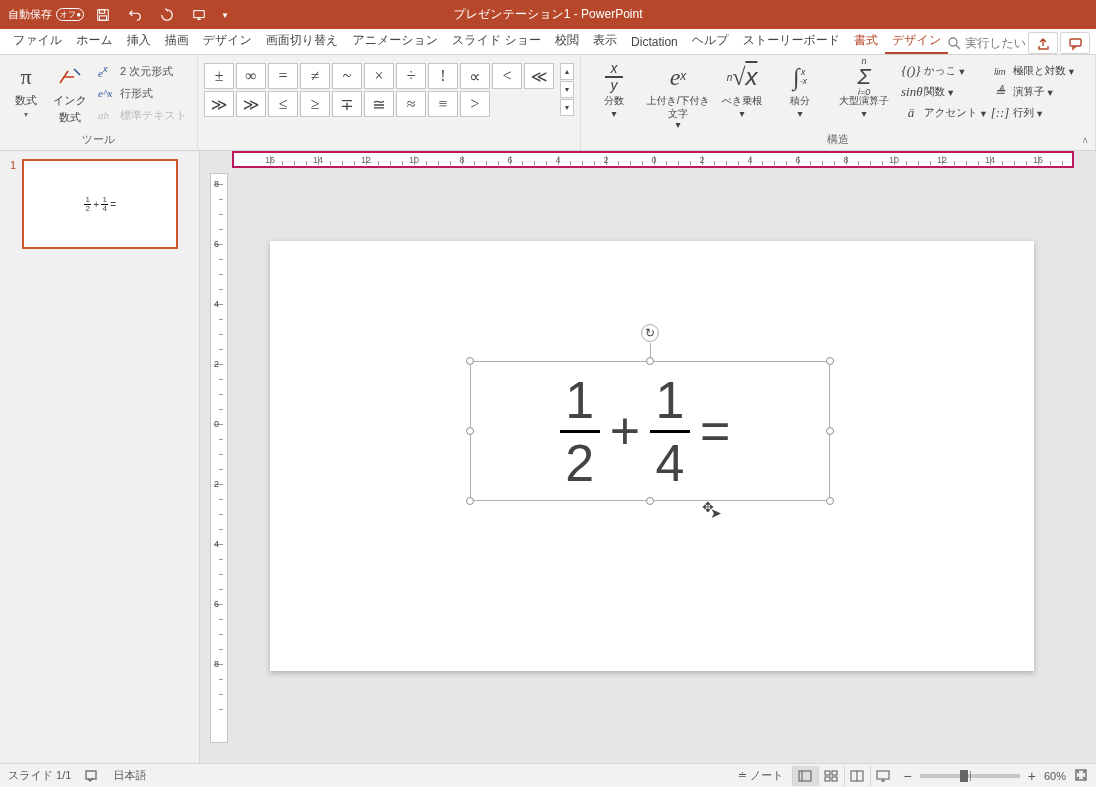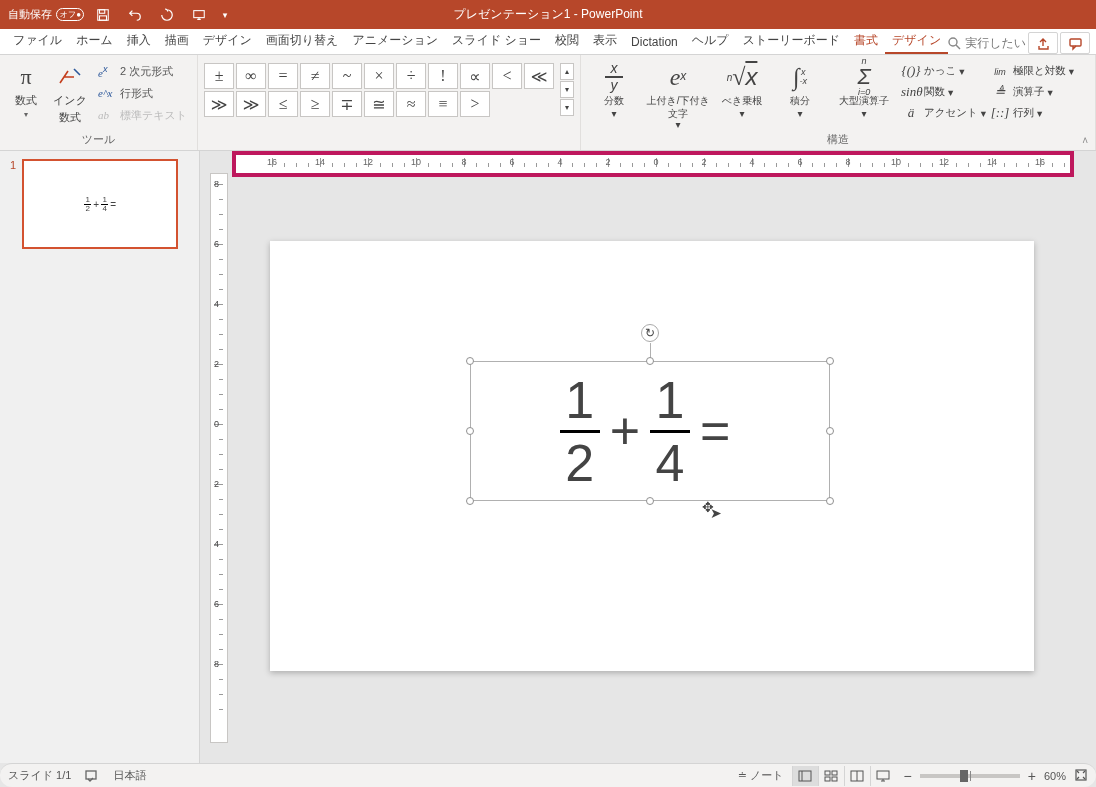--- a/index.html
+++ b/index.html
@@ -61,21 +61,21 @@
 .work { display:flex; height:612px; }
 .thumb-pane { width:200px; background:#f0f0f0; border-right:1px solid #d4d4d4; padding:8px 10px; }
 .thumb-item { display:flex; gap:6px; }
 .thumb-num { font-size:11px; color:#b7472a; }
 .thumb-slide { width:156px; height:90px; background:#fff; border:2px solid #d35230; display:flex; align-items:center; justify-content:center;}
 .mini-eq { font-family:"Cambria Math",serif; font-size:10px; display:flex; align-items:center; }
 .mini-frac { display:inline-flex; flex-direction:column; align-items:center; font-size:8px; line-height:1; }
 .mini-frac .bar { width:7px; height:1px; background:#000; }
 
 .editor { flex:1; position:relative; background:#e6e6e6; overflow:hidden; }
-.hruler { position:absolute; top:0; left:32px; right:22px; height:26px; background:#fff; border:4px solid #be185d; font-size:8px; color:#666; overflow:hidden;}
+.hruler { position:absolute; top:0; left:32px; right:22px; height:17px; background:#fff; border:2px solid #be185d; font-size:8px; color:#666; overflow:hidden;}
 .hruler .ticks { position:relative; height:100%; }
 .hruler .tick { position:absolute; top:8px; width:1px; height:4px; background:#999; }
 .hruler .tick.major { top:3px; height:9px; }
 .hruler .tlabel { position:absolute; top:2px; font-size:9px; transform:translateX(-50%);}
 .vruler { position:absolute; top:22px; left:10px; width:18px; bottom:20px; background:#fff; border:1px solid #c8c6c4; overflow:hidden;}
 .vruler .vtick { position:absolute; left:8px; height:1px; width:4px; background:#999; }
 .vruler .vtick.major { left:3px; width:9px; }
 .vruler .vlabel { position:absolute; left:3px; font-size:9px; transform:translateY(-50%);}
 
 .slide-canvas { position:absolute; left:70px; top:90px; width:764px; height:430px; background:#fff; box-shadow:0 2px 6px rgba(0,0,0,0.25);}
@@ -87,21 +87,21 @@
 .rot-handle { position:absolute; top:-38px; left:50%; margin-left:-9px; width:18px; height:18px; border:1px solid #aaa; border-radius:50%; display:flex; align-items:center; justify-content:center; background:#fff;}
 .rot-handle::before { content:""; position:absolute; top:18px; width:1px; height:15px; background:#b0b0b0;}
 .equation { position:absolute; inset:0; display:flex; align-items:center; justify-content:center; font-family:"Cambria Math","Times New Roman",serif; font-size:52px; font-style: normal;}
 .frac { display:inline-flex; flex-direction:column; align-items:center; line-height:1; }
 .frac .fbar { width:40px; height:3px; background:#000; margin:4px 0;}
 .op { margin:0 10px; }
 
 .cursor-move { position:absolute; left:432px; top:258px; font-size:14px; pointer-events:none; }
 
 
-.statusbar { height:24px; background:#f3f2f1; border-top:1px solid #d4d4d4; display:flex; align-items:center; font-size:11px; color:#555; padding:0 8px;border-radius:12px;}
+.statusbar { height:24px; background:#f3f2f1; border-top:1px solid #d4d4d4; display:flex; align-items:center; font-size:11px; color:#555; padding:0 8px;}
 .statusbar .sb-left { display:flex; gap:14px; align-items:center;}
 .statusbar .sb-right { margin-left:auto; display:flex; align-items:center; gap:8px;}
 .view-btns { display:flex; }
 .view-btn { width:26px; height:20px; display:flex; align-items:center; justify-content:center; border-left:1px solid #d4d4d4;}
 .view-btn.active { background:#ddd; }
 .zoom-slider { width:100px; height:4px; background:#c8c6c4; position:relative;}
 .zoom-slider .zknob { position:absolute; top:-4px; left:40px; width:8px; height:12px; background:#666;}
 .zoom-slider .zmid { position:absolute; top:-3px; left:50px; width:1px; height:10px; background:#888;}
 svg { overflow:visible; }
 </style>

